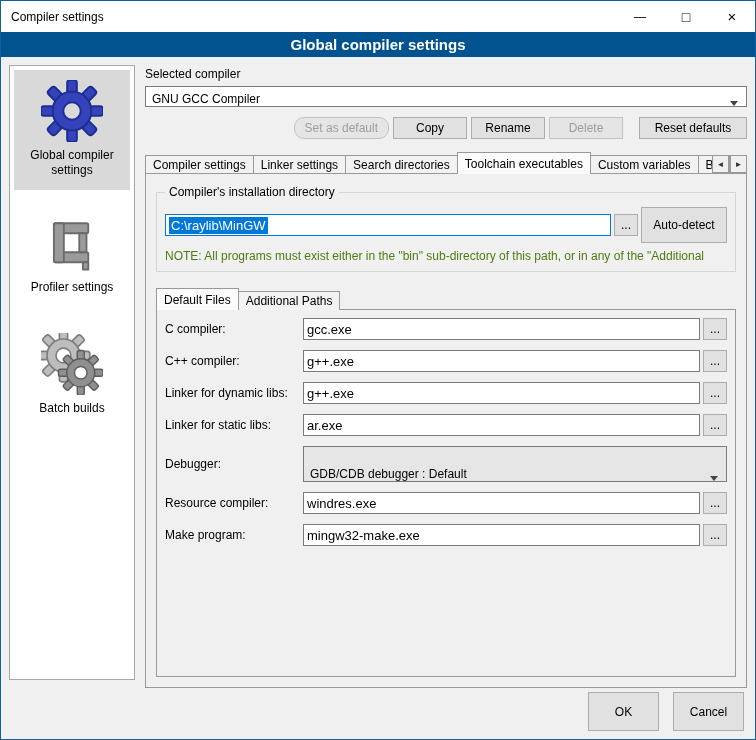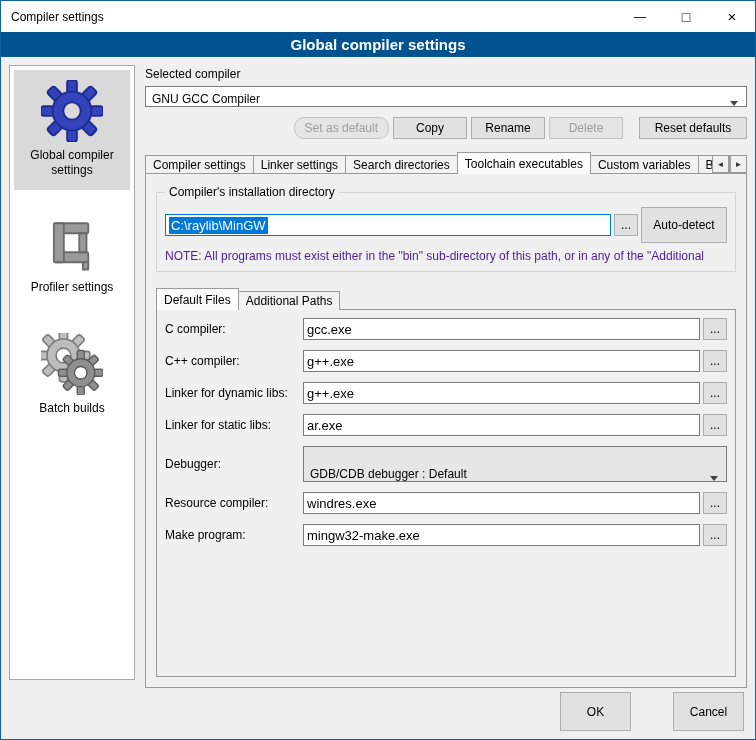--- a/index.html
+++ b/index.html
@@ -64,33 +64,33 @@
   .groupbox { border: 1px solid #d5d5d5; position: relative; padding: 14px 8px 8px 8px; margin-top: 6px; }
   .groupbox-title { position: absolute; top: -8px; left: 8px; background: #f0f0f0; padding: 0 4px; }
   .dir-row { display: flex; gap: 3px; align-items: center; }
   .textbox { height: 22px; border: 1px solid #7a7a7a; background: #fff; display: flex; align-items: center;
              padding: 0 3px; flex: 1; min-width: 0; font-family: inherit; font-size: 13px; }
   .textbox.focused { border-color: #0078d7; }
   .sel-text { background: #0078d7; color: #fff; padding: 1px 2px; white-space: nowrap; }
   .browse { width: 24px; height: 22px; flex: 0 0 24px; background: #e1e1e1; border: 1px solid #adadad;
             font-family: inherit; font-size: 12px; cursor: default; }
   .autodetect { min-width: 86px; height: 36px; }
-  .note { margin-top: 6px; color: #4c1d95; white-space: nowrap; overflow: hidden; }
+  .note { margin-top: 6px; color: #4d7c0f; white-space: nowrap; overflow: hidden; }
   
   .subtabstrip { margin-top: 16px; padding-right: 0; }
   .subpanel { border: 1px solid #999; background: #f0f0f0; margin-top: -1px; flex: 1;
               padding: 8px 8px 8px 8px; }
   .frow { display: flex; align-items: center; margin-bottom: 10px; }
   .flabel { width: 138px; flex: 0 0 138px; }
   input.textbox { display: inline-block; line-height: 20px; }
   .frow .browse { margin-left: 3px; }
   
   .footer { flex: 0 0 40px; display: flex; align-items: center; justify-content: flex-end;
             gap: 14px; padding: 0 11px 8px 0; }
-  .footer .btn { min-width: 71px; height: 39px; margin-left: 28px; }
+  .footer .btn { min-width: 71px; height: 39px; }
   svg { display: block; }
 </style>
 </head>
 <body>
 
 <svg width="0" height="0" style="position:absolute">
   <defs>
     <g id="gearshape">
       <rect x="27" y="0" width="10" height="14" rx="3"></rect>
       <rect x="27" y="0" width="10" height="14" rx="3" transform="rotate(45 32 32)"></rect>

